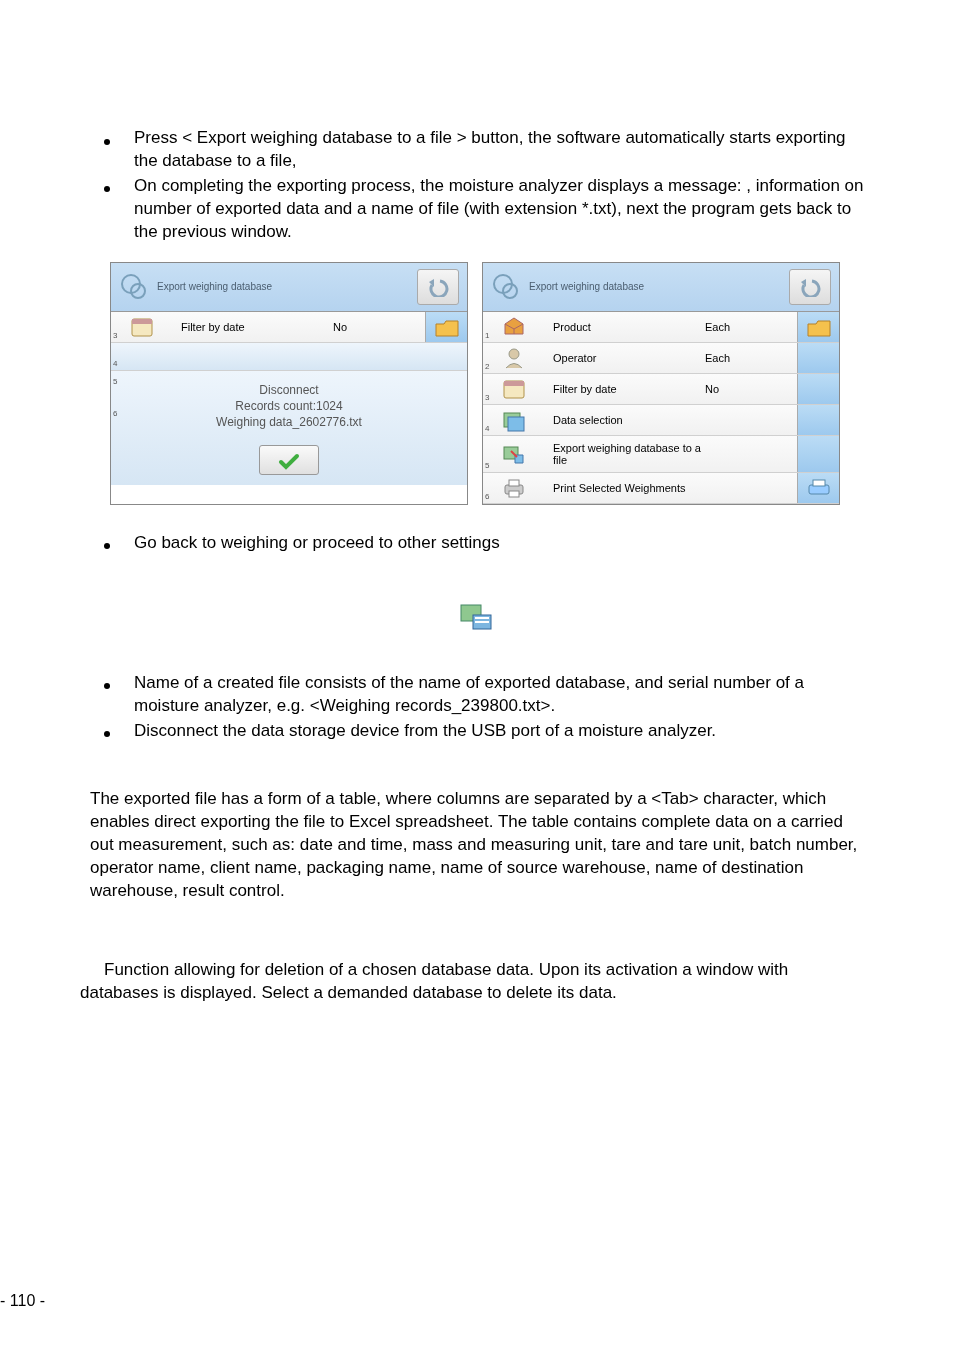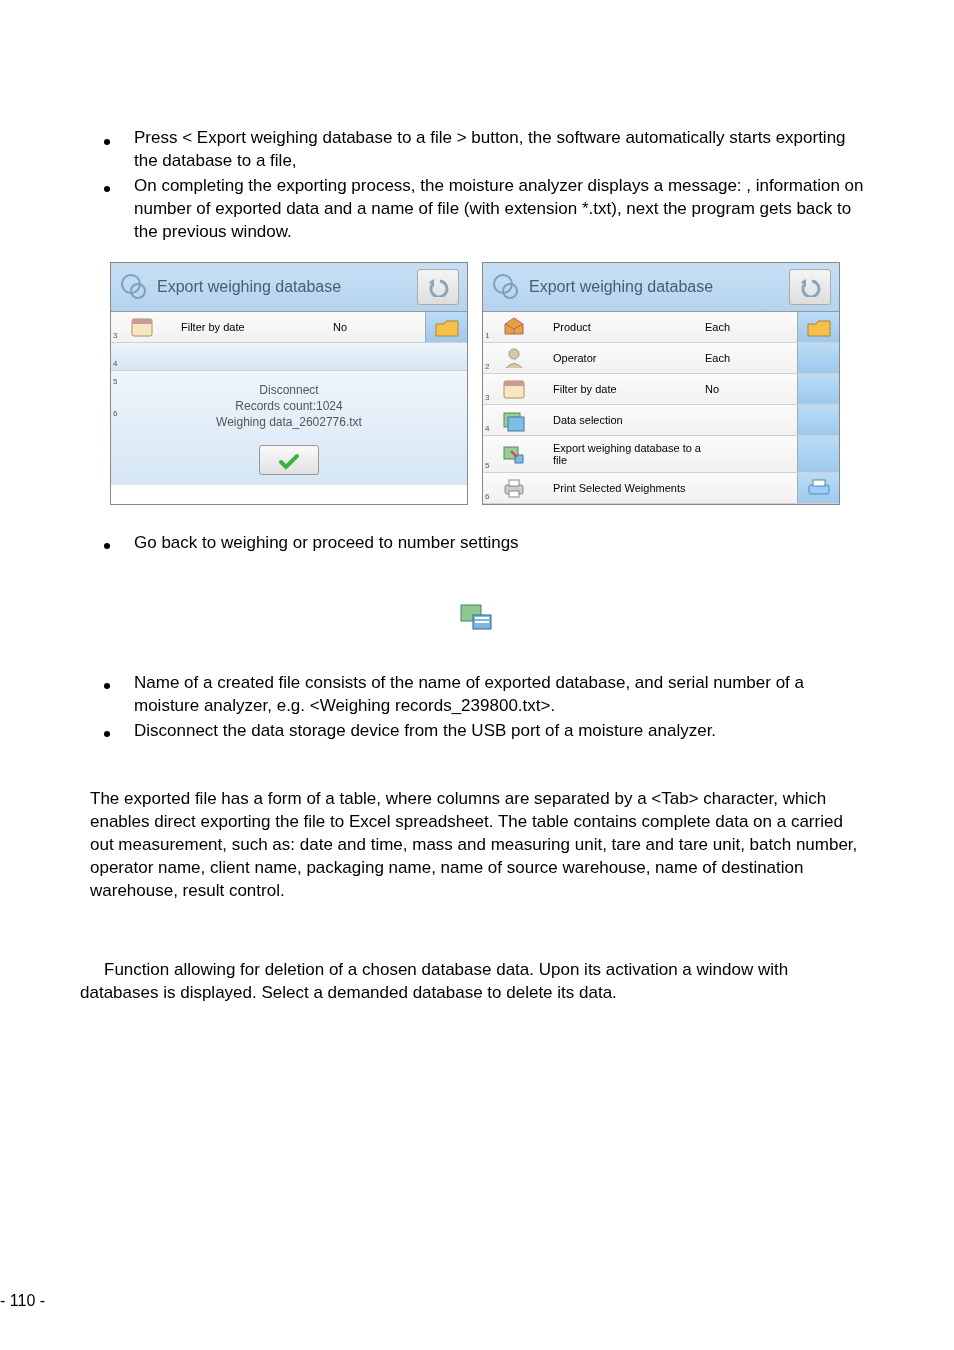--- a/index.html
+++ b/index.html
@@ -56,21 +56,21 @@
       padding: 6px 8px;
       border-bottom: 1px solid #999;
     }
     .sc-header-icon {
       width: 30px;
       height: 30px;
       margin-right: 8px;
       flex-shrink: 0;
     }
     .sc-header-title {
-      font-size: 16px;
+      font-size: 10px;
       color: #4a5d6f;
       flex: 1;
       line-height: 1.1;
     }
     .sc-header-backbtn {
       width: 42px;
       height: 36px;
       background: linear-gradient(#f5f5f5, #ddd);
       border: 1px solid #aaa;
       border-radius: 3px;
@@ -323,21 +323,21 @@
           </span>
       </div>
     </div>
   </div>
 
 </div>
 
 <ul class="indent-list">
   <li class="bullet-item">
     <span class="bullet"><span class="bullet-dot"></span></span>
-    <span class="bullet-text">Go back to weighing or proceed to number settings</span>
+    <span class="bullet-text">Go back to weighing or proceed to other settings</span>
   </li>
 </ul>
 
 <div class="center-icon">
   <span class="center-icon-inner">
     <svg viewBox="0 0 36 30">
         <rect x="2" y="4" width="20" height="16" fill="#8fc88f" stroke="#486"></rect>
         <rect x="14" y="14" width="18" height="14" fill="#7db6e0" stroke="#369"></rect>
         <rect x="16" y="16" width="14" height="2" fill="#fff"></rect>
         <rect x="16" y="20" width="14" height="2" fill="#fff"></rect>

